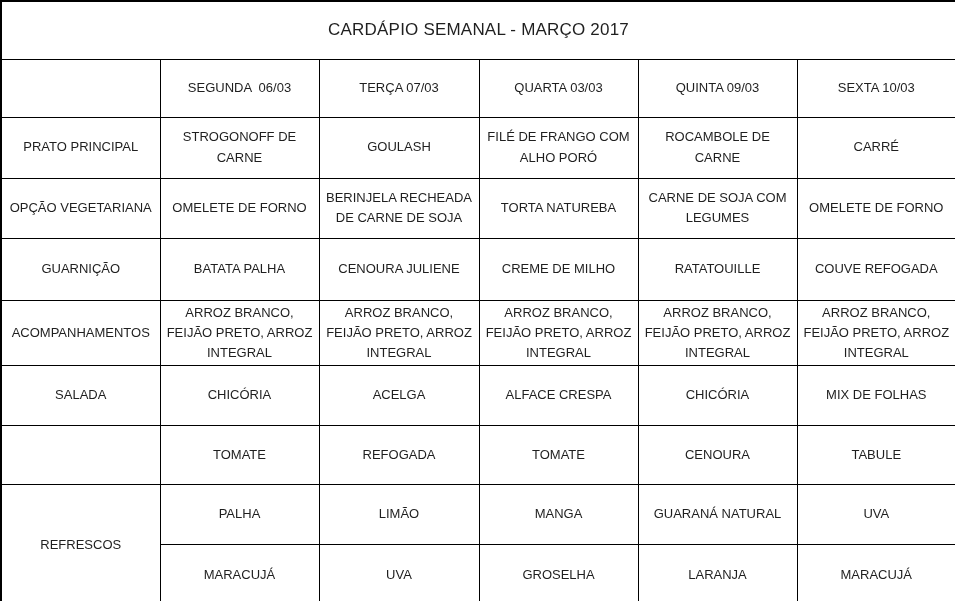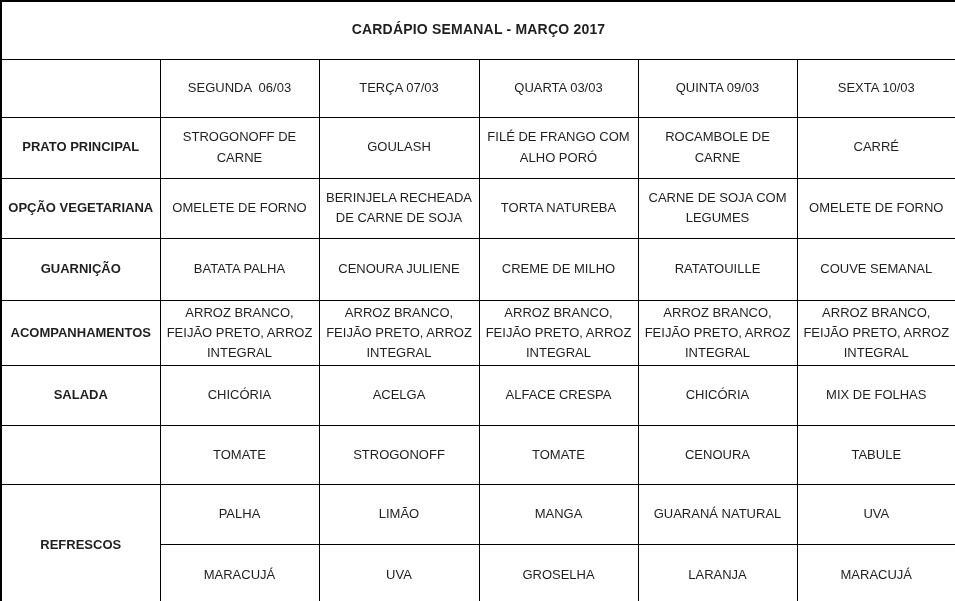--- a/index.html
+++ b/index.html
@@ -27,31 +27,31 @@
     text-align: center;
     vertical-align: middle;
     padding: 2px 3px;
     font-size: 13px;
     line-height: 1.55;
     overflow: hidden;
   }
   table.menu { border: 2px solid #000000; }
 
   tr.title-row td {
-    font-weight: bold;
-    font-size: 14px;
+    font-weight: normal;
+    font-size: 17px;
     letter-spacing: 0.2px;
   }
   tr.header-row td {
     font-weight: normal;
     font-size: 13px;
     white-space: pre-wrap;
   }
   td.row-label {
-    font-weight: bold;
+    font-weight: normal;
     font-size: 13px;
   }
   td.small-text {
     font-size: 10px;
     line-height: 1.5;
   }
 
   
   tr.r-title   { height: 58px; }
   tr.r-header  { height: 58px; }
@@ -108,21 +108,21 @@
         <td class="small-text">CARNE DE SOJA COM LEGUMES</td>
         <td>OMELETE DE FORNO</td>
       </tr>
 
       <tr class="r-guarn">
         <td class="row-label">GUARNIÇÃO</td>
         <td>BATATA PALHA</td>
         <td>CENOURA JULIENE</td>
         <td>CREME DE MILHO</td>
         <td>RATATOUILLE</td>
-        <td>COUVE SEMANAL</td>
+        <td>COUVE REFOGADA</td>
       </tr>
 
       <tr class="r-acomp">
         <td class="row-label">ACOMPANHAMENTOS</td>
         <td>ARROZ BRANCO, FEIJÃO PRETO, ARROZ INTEGRAL</td>
         <td>ARROZ BRANCO, FEIJÃO PRETO, ARROZ INTEGRAL</td>
         <td>ARROZ BRANCO, FEIJÃO PRETO, ARROZ INTEGRAL</td>
         <td>ARROZ BRANCO, FEIJÃO PRETO, ARROZ INTEGRAL</td>
         <td>ARROZ BRANCO, FEIJÃO PRETO, ARROZ INTEGRAL</td>
       </tr>
@@ -132,21 +132,21 @@
         <td>CHICÓRIA</td>
         <td>ACELGA</td>
         <td>ALFACE CRESPA</td>
         <td>CHICÓRIA</td>
         <td>MIX DE FOLHAS</td>
       </tr>
 
       <tr class="r-salada2">
         <td class="row-label"></td>
         <td>TOMATE</td>
-        <td>STROGONOFF</td>
+        <td>REFOGADA</td>
         <td>TOMATE</td>
         <td>CENOURA</td>
         <td>TABULE</td>
       </tr>
 
       <tr class="r-refr1">
         <td class="row-label" rowspan="2">REFRESCOS</td>
         <td>PALHA</td>
         <td>LIMÃO</td>
         <td>MANGA</td>

